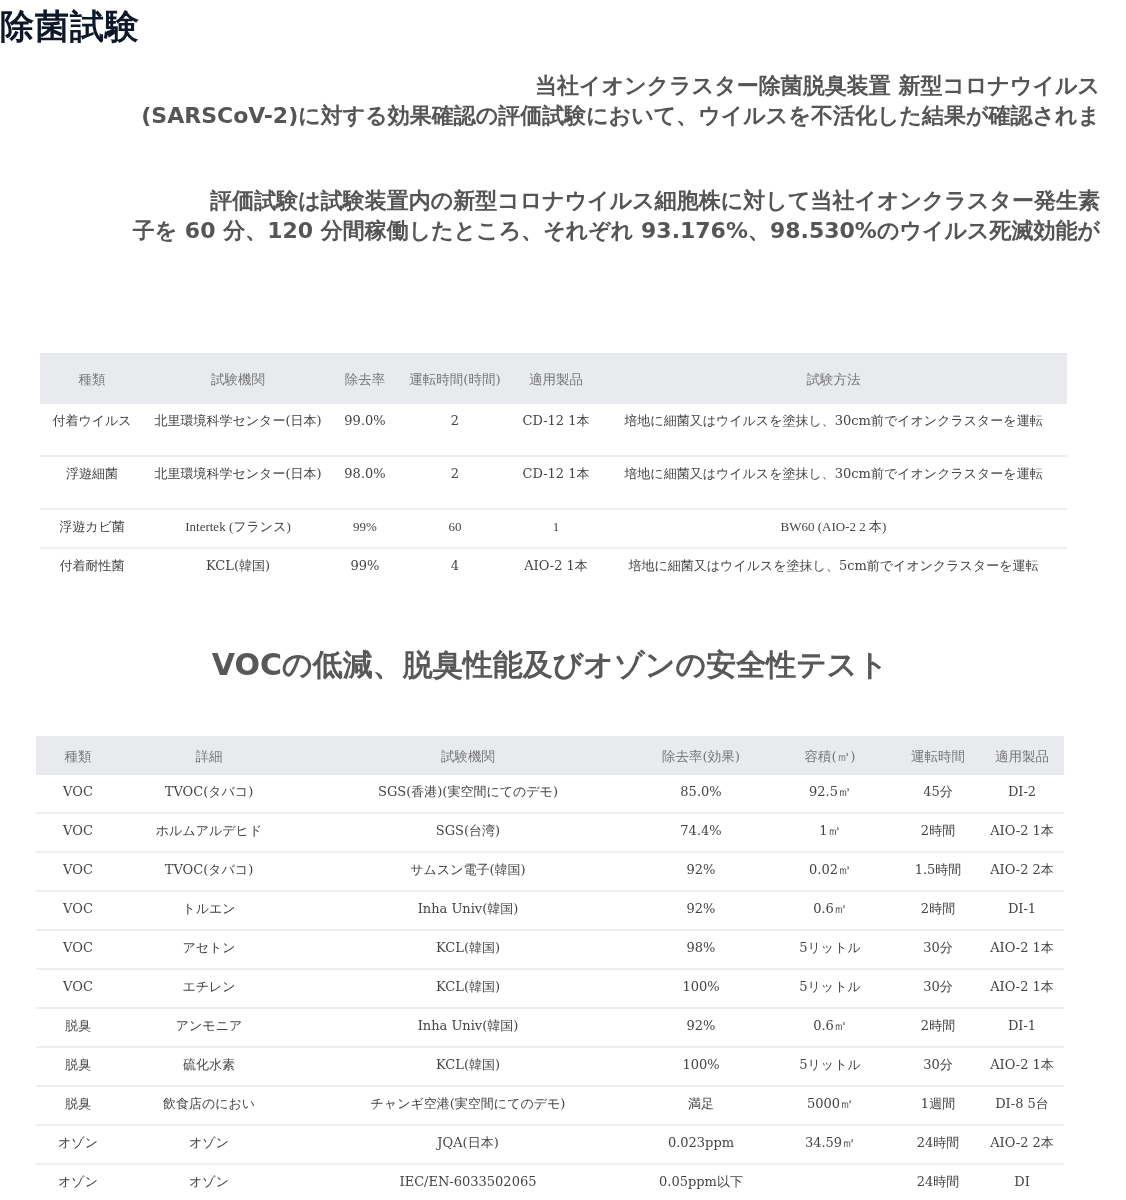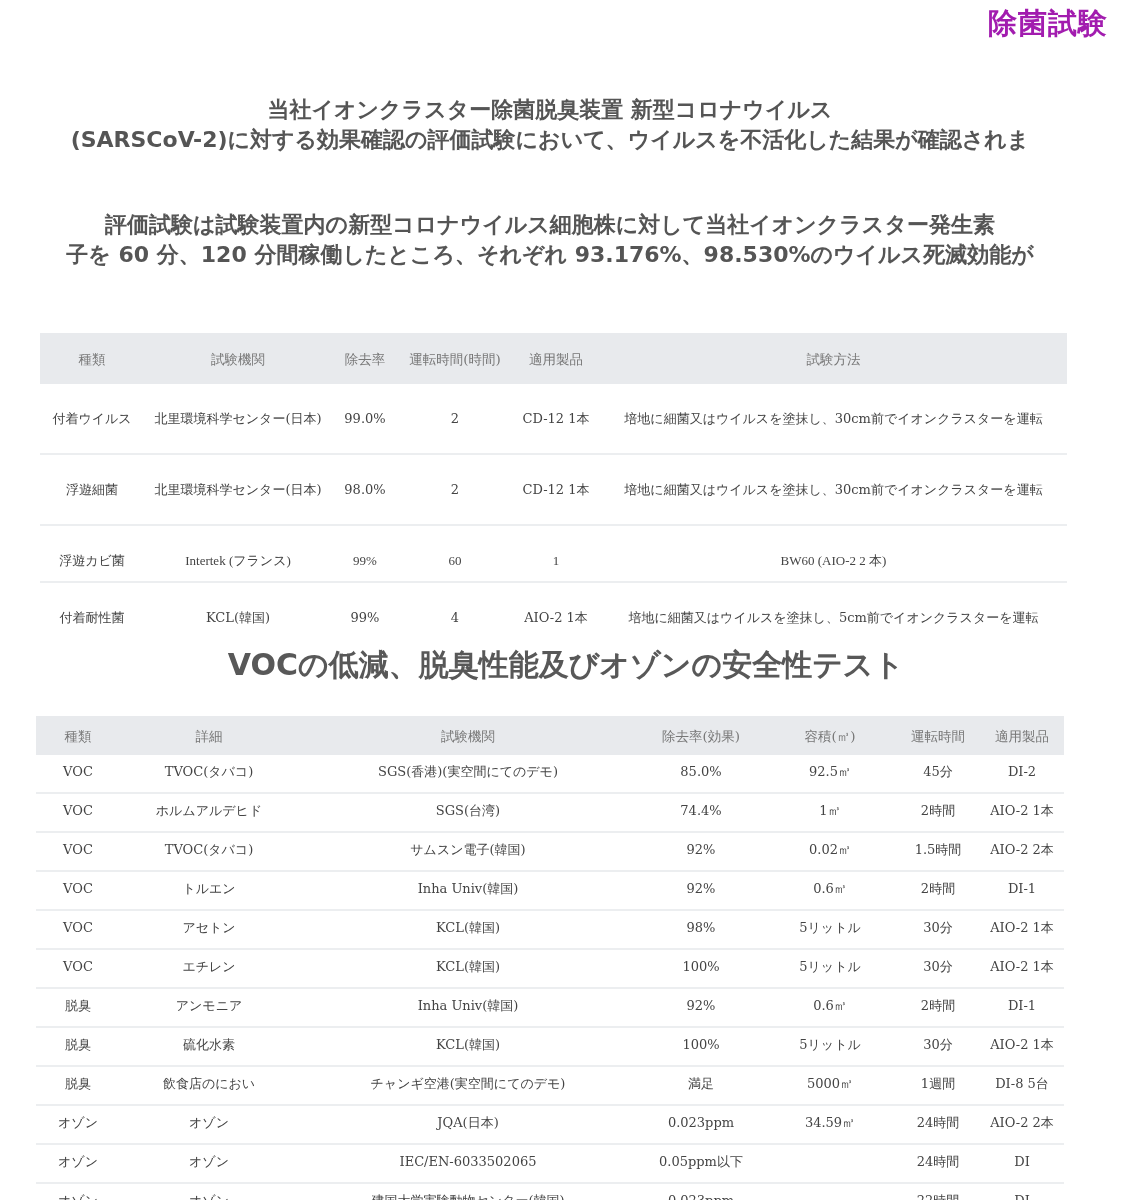--- a/index.html
+++ b/index.html
@@ -2,51 +2,50 @@
 <html><head>
   <meta charset="utf-8">
   <style>
     html, body { margin: 0; padding: 0; background: #ffffff; }
     body {
       width: 1126px; height: 1200px; overflow: hidden; position: relative;
       font-family: "DejaVu Sans", sans-serif; color: #555555;
     }
     .title {
       position: absolute; left: 0; top: 4px; width: 1108px;
-      text-align: right; font-size: 29px; font-weight: bold; color: #a21caf;
+      text-align: left; font-size: 34px; font-weight: bold; color: #0f172a;
       letter-spacing: 1px;
     }
     .lead {
       position: absolute; left: 0; width: 1100px;
-      text-align: center; font-size: 22px; font-weight: bold; color: #555555;
+      text-align: right; font-size: 22px; font-weight: bold; color: #555555;
       line-height: 30px;
-      margin-top: 24px;
     }
     .lead1 { top: 71px; }
     .lead2 { top: 186px; }
     .section-title {
-      position: absolute; left: 16px; top: 645px; width: 1100px;
+      position: absolute; left: 0; top: 645px; width: 1100px;
       text-align: center; font-size: 30px; font-weight: bold; color: #585858;
     }
     table {
       position: absolute; border-collapse: collapse;
-      font-family: "DejaVu Serif", serif; font-size: 13px; color: #444;
+      font-family: "DejaVu Serif", serif; font-size: 13px; color: #444; margin-top: 20px;
     }
     th {
       background: #e8eaed; font-weight: normal; color: #777; font-size: 13.5px;
       line-height: 14px;
     }
     td {
       text-align: center; vertical-align: top; line-height: 14px;
       border-top: 2px solid #eceef0;
     }
     tbody tr:first-child td { border-top: none; }
     .t1 { left: 40px; top: 333px; width: 1027px; }
     .t1 th { height: 51px; text-align: center; vertical-align: middle; padding: 0 4px; }
-    .t1 td { padding: 28px 6px 0 6px; }
+    .t1 td { padding: 10px 6px 0 6px; }
     .t1 tr.r2 td { height: 41px; }
     .t1 tr.r1 td { height: 27px; font-family: Liberation Serif, serif; }
     .t2 { left: 36px; top: 716px; width: 1028px; }
     .t2 th { height: 37px; text-align: center; vertical-align: middle; }
     .t2 td { height: 27px; padding: 10px 4px 0 4px; vertical-align: top; }
   </style>
 </head>
 <body>
 
 <div class="title">除菌試験</div>

